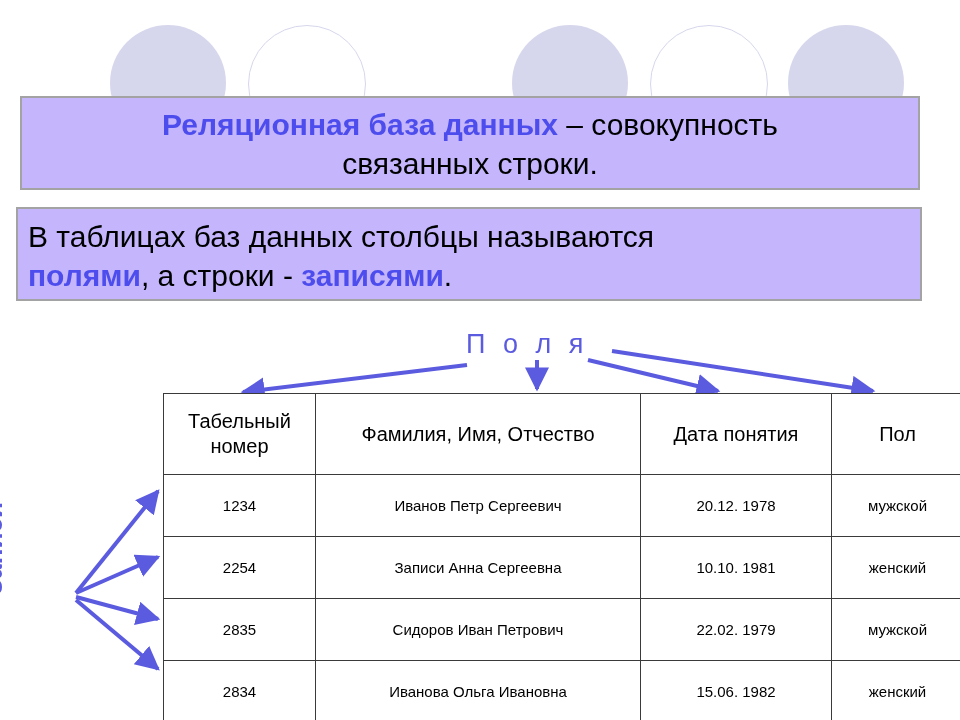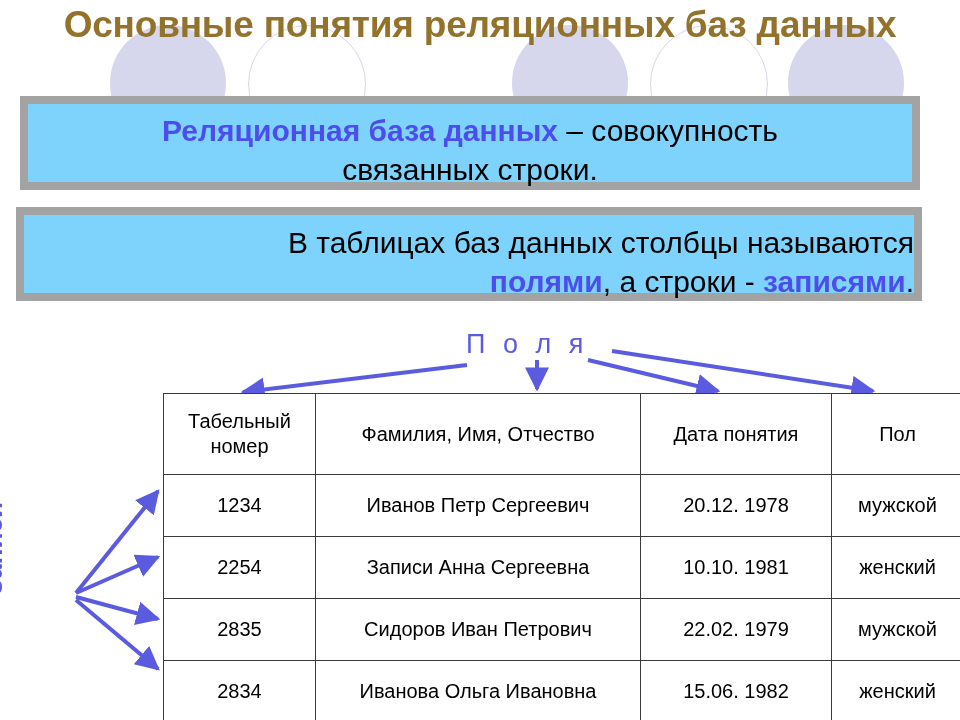--- a/index.html
+++ b/index.html
@@ -47,39 +47,39 @@
     font-size: 37px;
     font-weight: bold;
     line-height: 45px;
     color: #93722b;
     letter-spacing: -0.2px;
   }
 
   
   .statement-box {
     position: absolute;
-    background: #7dd3fc;
-    border: 8px solid #a3a3a3;
+    background: #c4b5fd;
+    border: 2px solid #a3a3a3;
     box-sizing: border-box;
   }
   #box1 {
     left: 20px;
     top: 96px;
     width: 900px;
     height: 94px;
     padding-top: 7px;
     text-align: center;
   }
   #box2 {
     left: 16px;
     top: 207px;
     width: 906px;
     height: 94px;
     padding: 8px 0 12px 10px;
-    text-align: right;
+    text-align: left;
   }
   .stmt-line {
     font-size: 30px;
     line-height: 39px;
     color: #000000;
     white-space: nowrap;
   }
   .accent {
     color: #4d4ded;
     font-weight: bold;
@@ -136,21 +136,21 @@
     color: #000000;
     padding: 2px 3px;
   }
   .db-table thead th {
     height: 76px;
     font-size: 20px;
     line-height: 25px;
   }
   .db-table tbody td {
     height: 57px;
-    font-size: 20px;
+    font-size: 15px;
   }
   .col-id    { width: 145px; }
   .col-fio   { width: 318px; }
   .col-date  { width: 184px; }
   .col-sex   { width: 125px; }
   .cell-fio  { font-size: 19px; }
   .cell-date { font-size: 19px; }
   .cell-sex  { font-size: 18px; }
   .hdr-fio   { font-size: 19px; }
   .hdr-date  { font-size: 19px; }
@@ -161,21 +161,20 @@
 <div id="slide">
 
   <div class="deco-layer">
     <div class="circle filled" style="left:110px;  top:25px;  width:116px; height:116px;"></div>
     <div class="circle outline" style="left:248px;  top:25px;  width:116px; height:116px;"></div>
     <div class="circle filled" style="left:512px;  top:25px;  width:116px; height:116px;"></div>
     <div class="circle outline" style="left:650px;  top:25px;  width:116px; height:116px;"></div>
     <div class="circle filled" style="left:788px;  top:25px;  width:116px; height:116px;"></div>
   </div>
 
-  <div class="title">Основные понятия реляционных баз данных</div>
 
   <div class="statement-box" id="box1">
     <div class="stmt-line">
       <span class="accent">Реляционная база данных</span><span> – </span><span>совокупность</span>
     </div>
     <div class="stmt-line">связанных строки.</div>
   </div>
 
   <div class="statement-box" id="box2">
     <div class="stmt-line">В таблицах баз данных столбцы называются</div>

